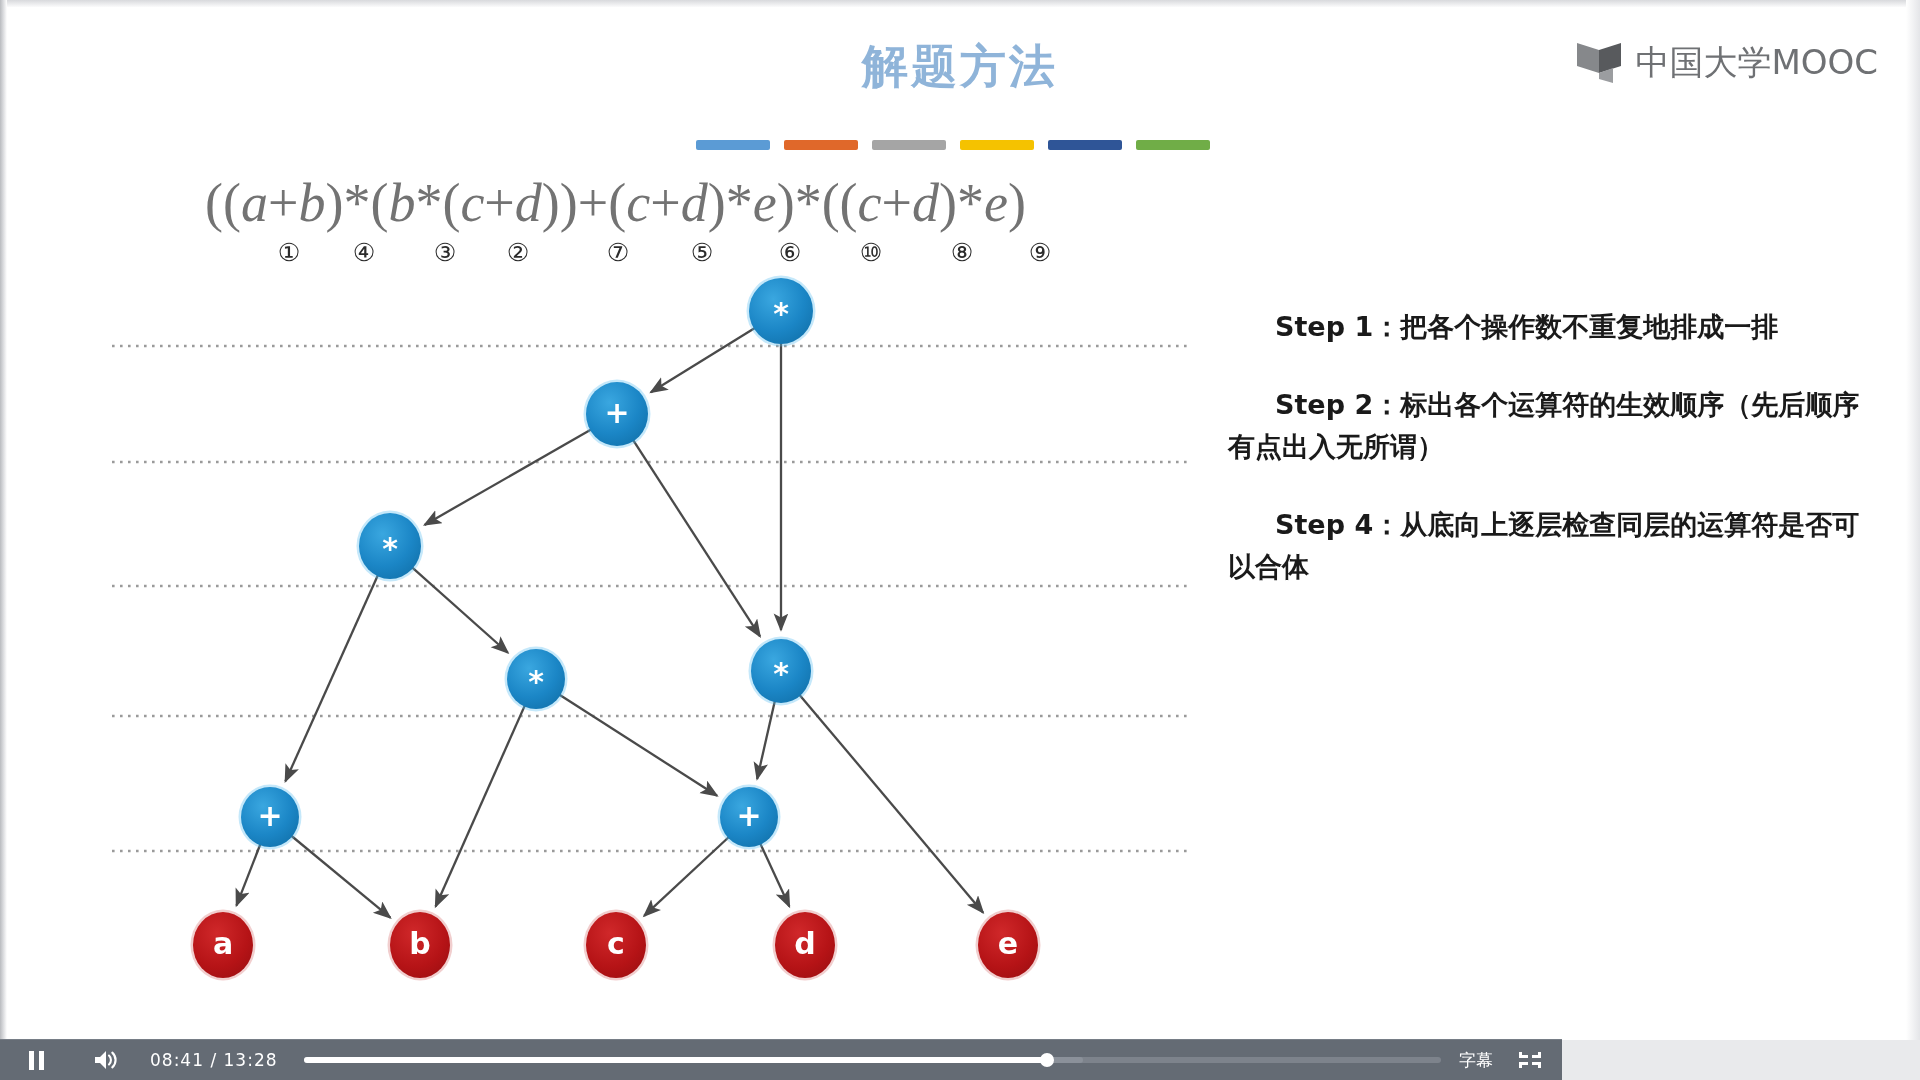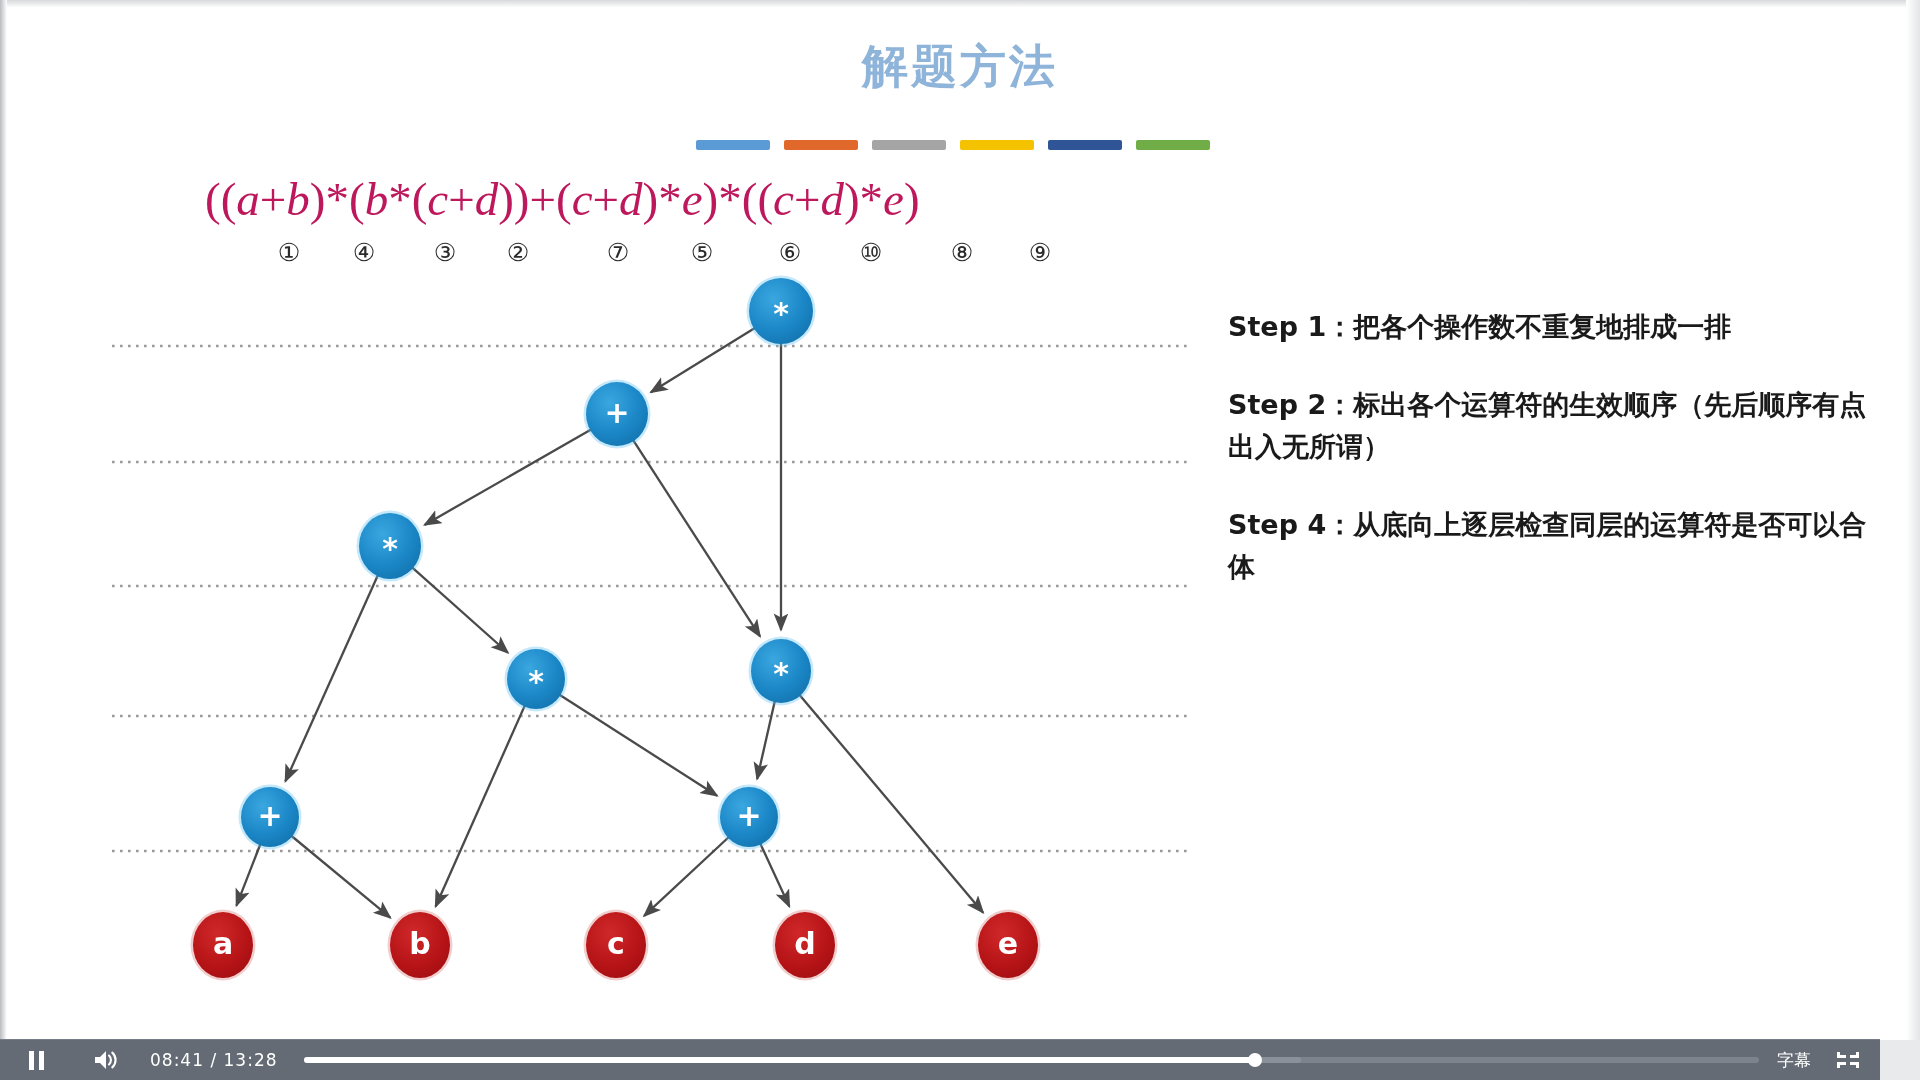--- a/index.html
+++ b/index.html
@@ -49,21 +49,21 @@
   .logo-mark{position:relative;width:46px;height:44px;}
   .logo-text{
     font-family:"DejaVu Sans","Liberation Sans",sans-serif;
     font-size:34px;color:#6f7174;letter-spacing:0px;font-weight:400;
   }
 
   
   .formula{
     position:absolute;left:205px;top:172px;
     font-family:"Liberation Serif","DejaVu Serif",serif;
-    font-style:italic;font-size:47px;color:#be185d;
+    font-style:italic;font-size:54px;color:#737373;
     white-space:nowrap;letter-spacing:0px;
   }
   .op{font-style:normal;}
   .circnums{
     position:absolute;left:0;top:238px;width:1150px;height:34px;
   }
   .circnums span{
     position:absolute;
     font-family:"DejaVu Sans","Liberation Sans",sans-serif;
     font-size:25px;color:#2b2b2b;
@@ -75,35 +75,35 @@
 
   
   .steps{
     position:absolute;left:1228px;top:306px;width:640px;
     font-family:"DejaVu Sans","Liberation Sans",sans-serif;
   }
   .step{
     font-size:27px;line-height:42px;color:#1a1a1a;font-weight:700;
     margin-bottom:36px;
   }
-  .step .lbl{font-weight:700;}
+  .step .lbl{font-weight:700;margin-left:47px;}
   .step .body{font-weight:700;}
   .step .hl{color:#c00000;}
 
   
   .watermark{
     position:absolute;right:60px;bottom:8px;
     font-family:"DejaVu Sans","Liberation Sans",sans-serif;
     font-size:33px;color:rgba(150,60,55,0.55);
     letter-spacing:1px;white-space:nowrap;
   }
 
   
   .player{
-    position:absolute;left:0;bottom:0;width:1880px;height:40px;
+    position:absolute;left:0;bottom:0;width:1562px;height:40px;
     background:#646b74;
     display:flex;align-items:center;
     border-top:1px solid #767d86;
   }
   .player .btn{
     display:flex;align-items:center;justify-content:center;
     cursor:pointer;flex:none;
   }
   .pause-btn{width:44px;height:40px;margin-left:14px;}
   .pause-btn i{display:inline-block;width:5px;height:19px;background:#fff;margin:0 2.5px;}
@@ -142,20 +142,30 @@
 
     <div class="underbars" id="underbars">
         <div class="bar" style="background: rgb(91, 155, 213);"></div>
         <div class="bar" style="background: rgb(224, 104, 42);"></div>
         <div class="bar" style="background: rgb(165, 165, 165);"></div>
         <div class="bar" style="background: rgb(245, 194, 0);"></div>
         <div class="bar" style="background: rgb(47, 85, 151);"></div>
         <div class="bar" style="background: rgb(112, 173, 71);"></div>
       </div>
 
+    <div class="logo">
+      <span class="logo-mark">
+        <svg width="46" height="44" viewBox="0 0 46 44" aria-hidden="true">
+          <polygon points="0,2 22,9 22,32 0,25" fill="#86888b"></polygon>
+          <polygon points="22,9 44,2 44,25 22,32" fill="#585a5d"></polygon>
+          <polygon points="22,32 36,27 36,42 22,38" fill="#9b9da0"></polygon>
+        </svg>
+      </span>
+      <span class="logo-text">中国大学MOOC</span>
+    </div>
 
     <div class="formula" id="formula"><span class="op">((</span><span>a</span><span class="op">+</span><span>b</span><span class="op">)</span><span class="op">*</span><span class="op">(</span><span>b</span><span class="op">*</span><span class="op">(</span><span>c</span><span class="op">+</span><span>d</span><span class="op">))</span><span class="op">+</span><span class="op">(</span><span>c</span><span class="op">+</span><span>d</span><span class="op">)</span><span class="op">*</span><span>e</span><span class="op">)</span><span class="op">*</span><span class="op">((</span><span>c</span><span class="op">+</span><span>d</span><span class="op">)</span><span class="op">*</span><span>e</span><span class="op">)</span></div>
     <div class="circnums" id="circnums">
         <span style="left: 289px;">①</span>
         <span style="left: 364px;">④</span>
         <span style="left: 445px;">③</span>
         <span style="left: 518px;">②</span>
         <span style="left: 618px;">⑦</span>
         <span style="left: 702px;">⑤</span>
         <span style="left: 790px;">⑥</span>

